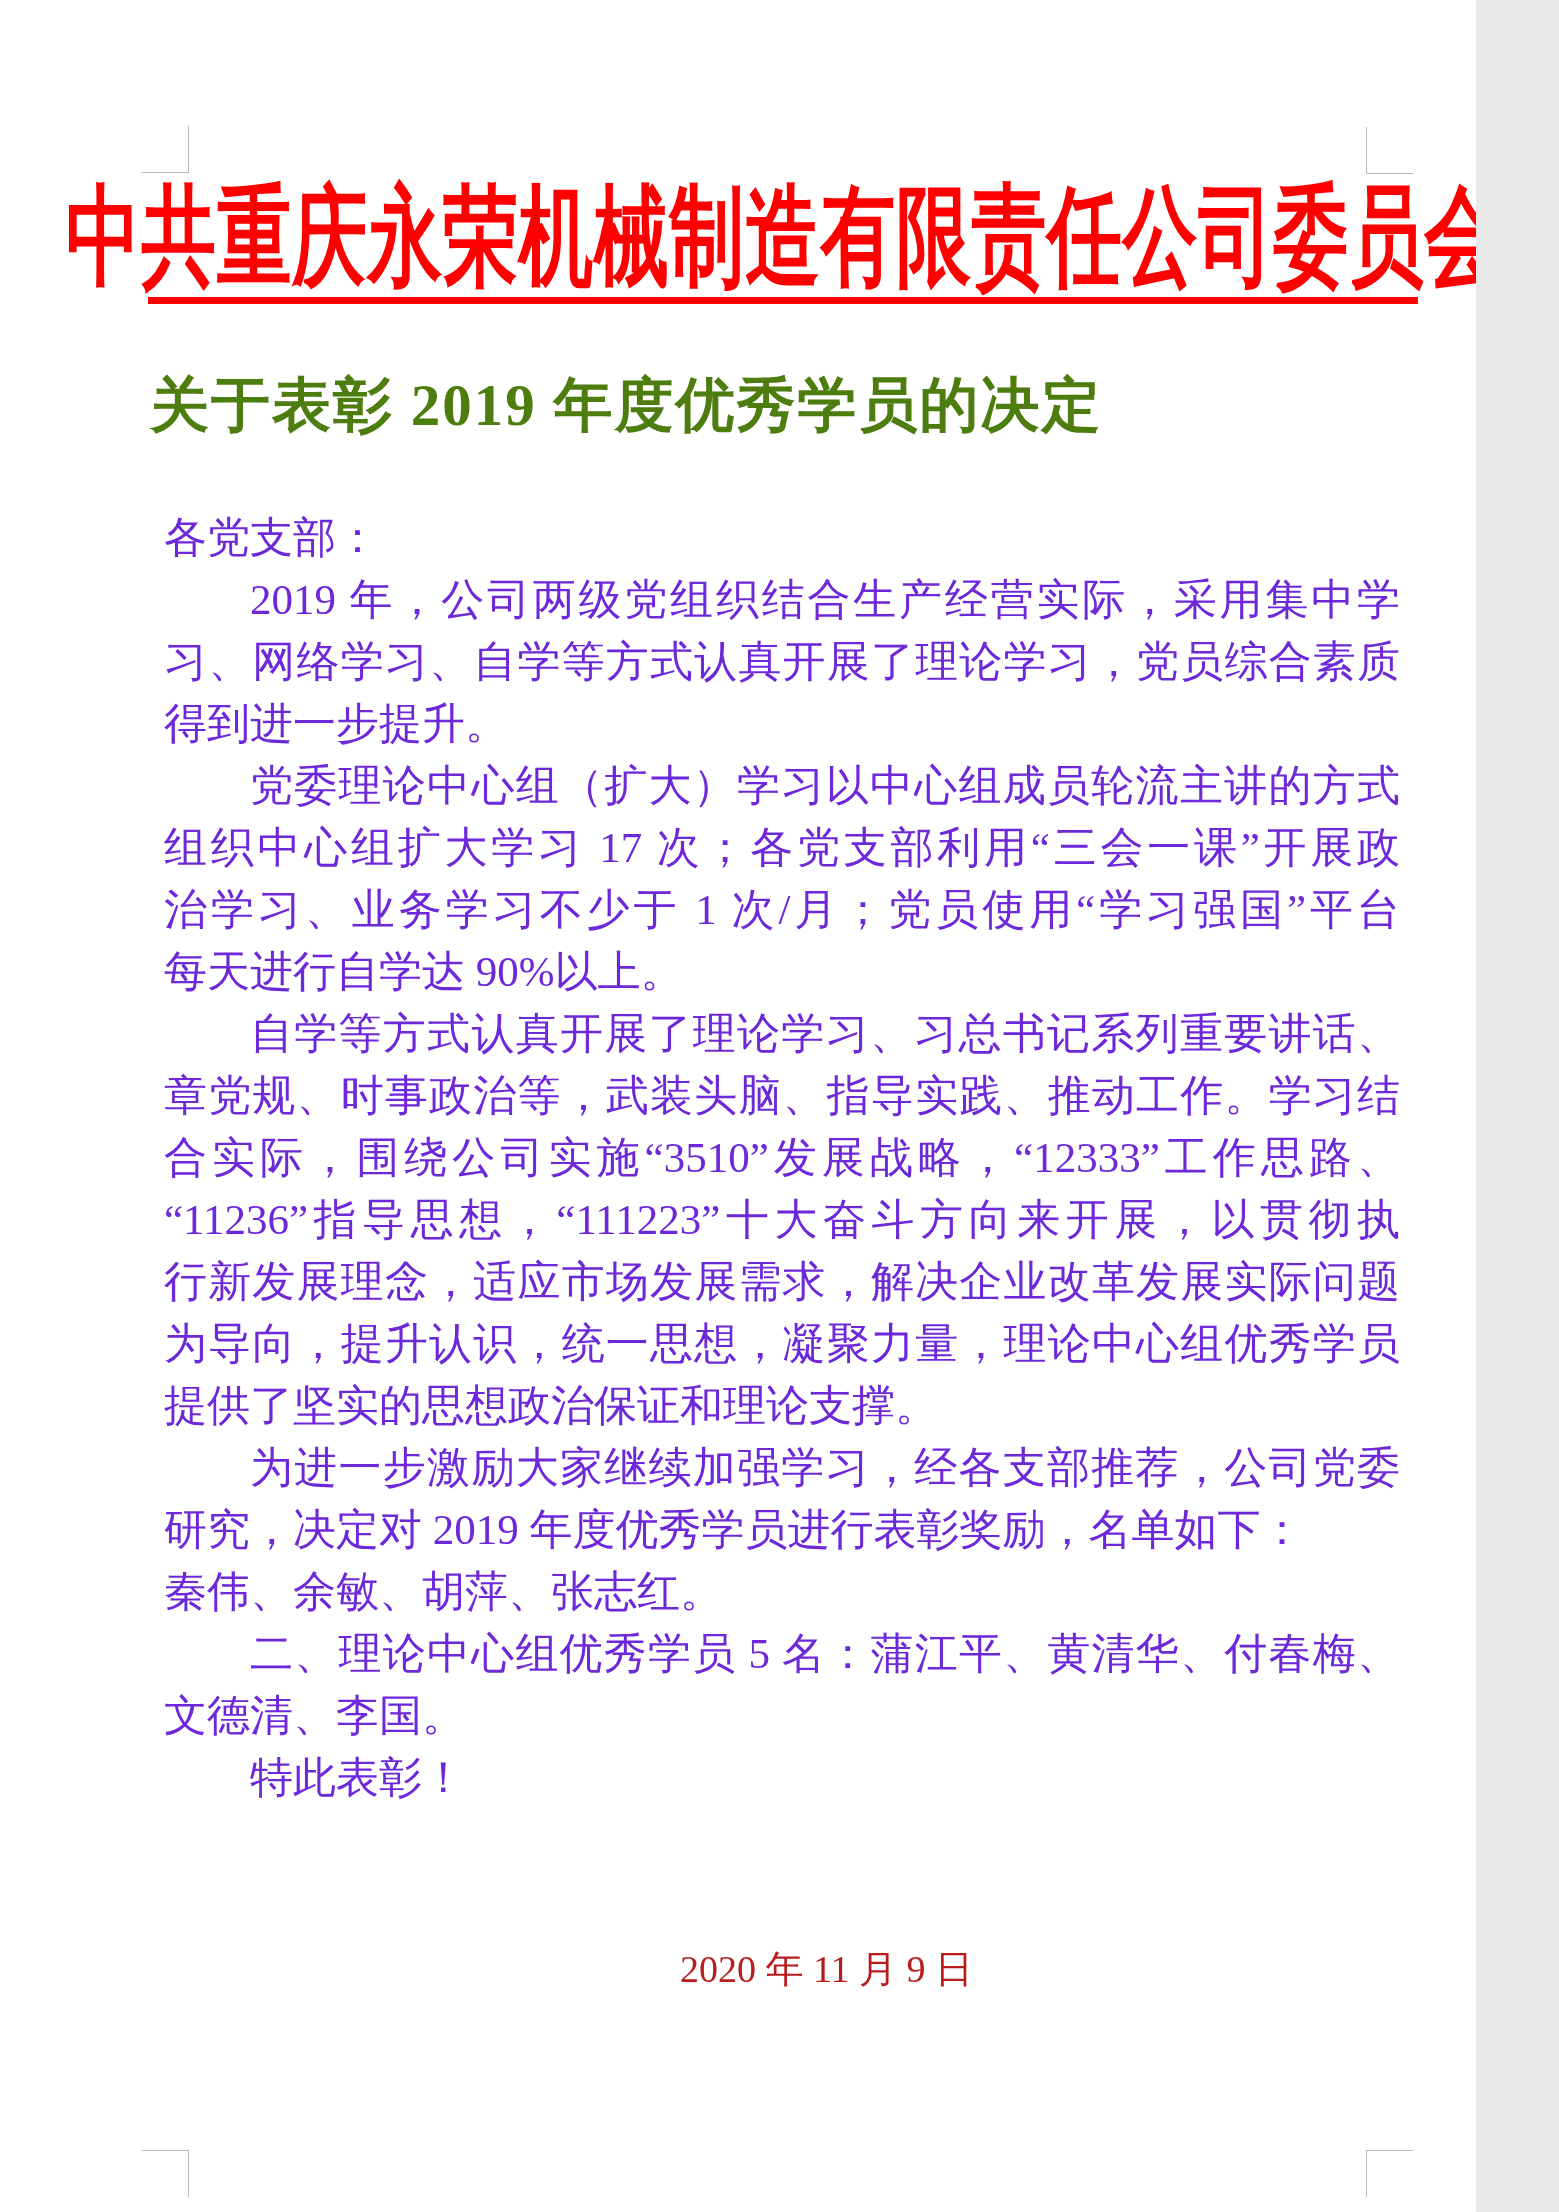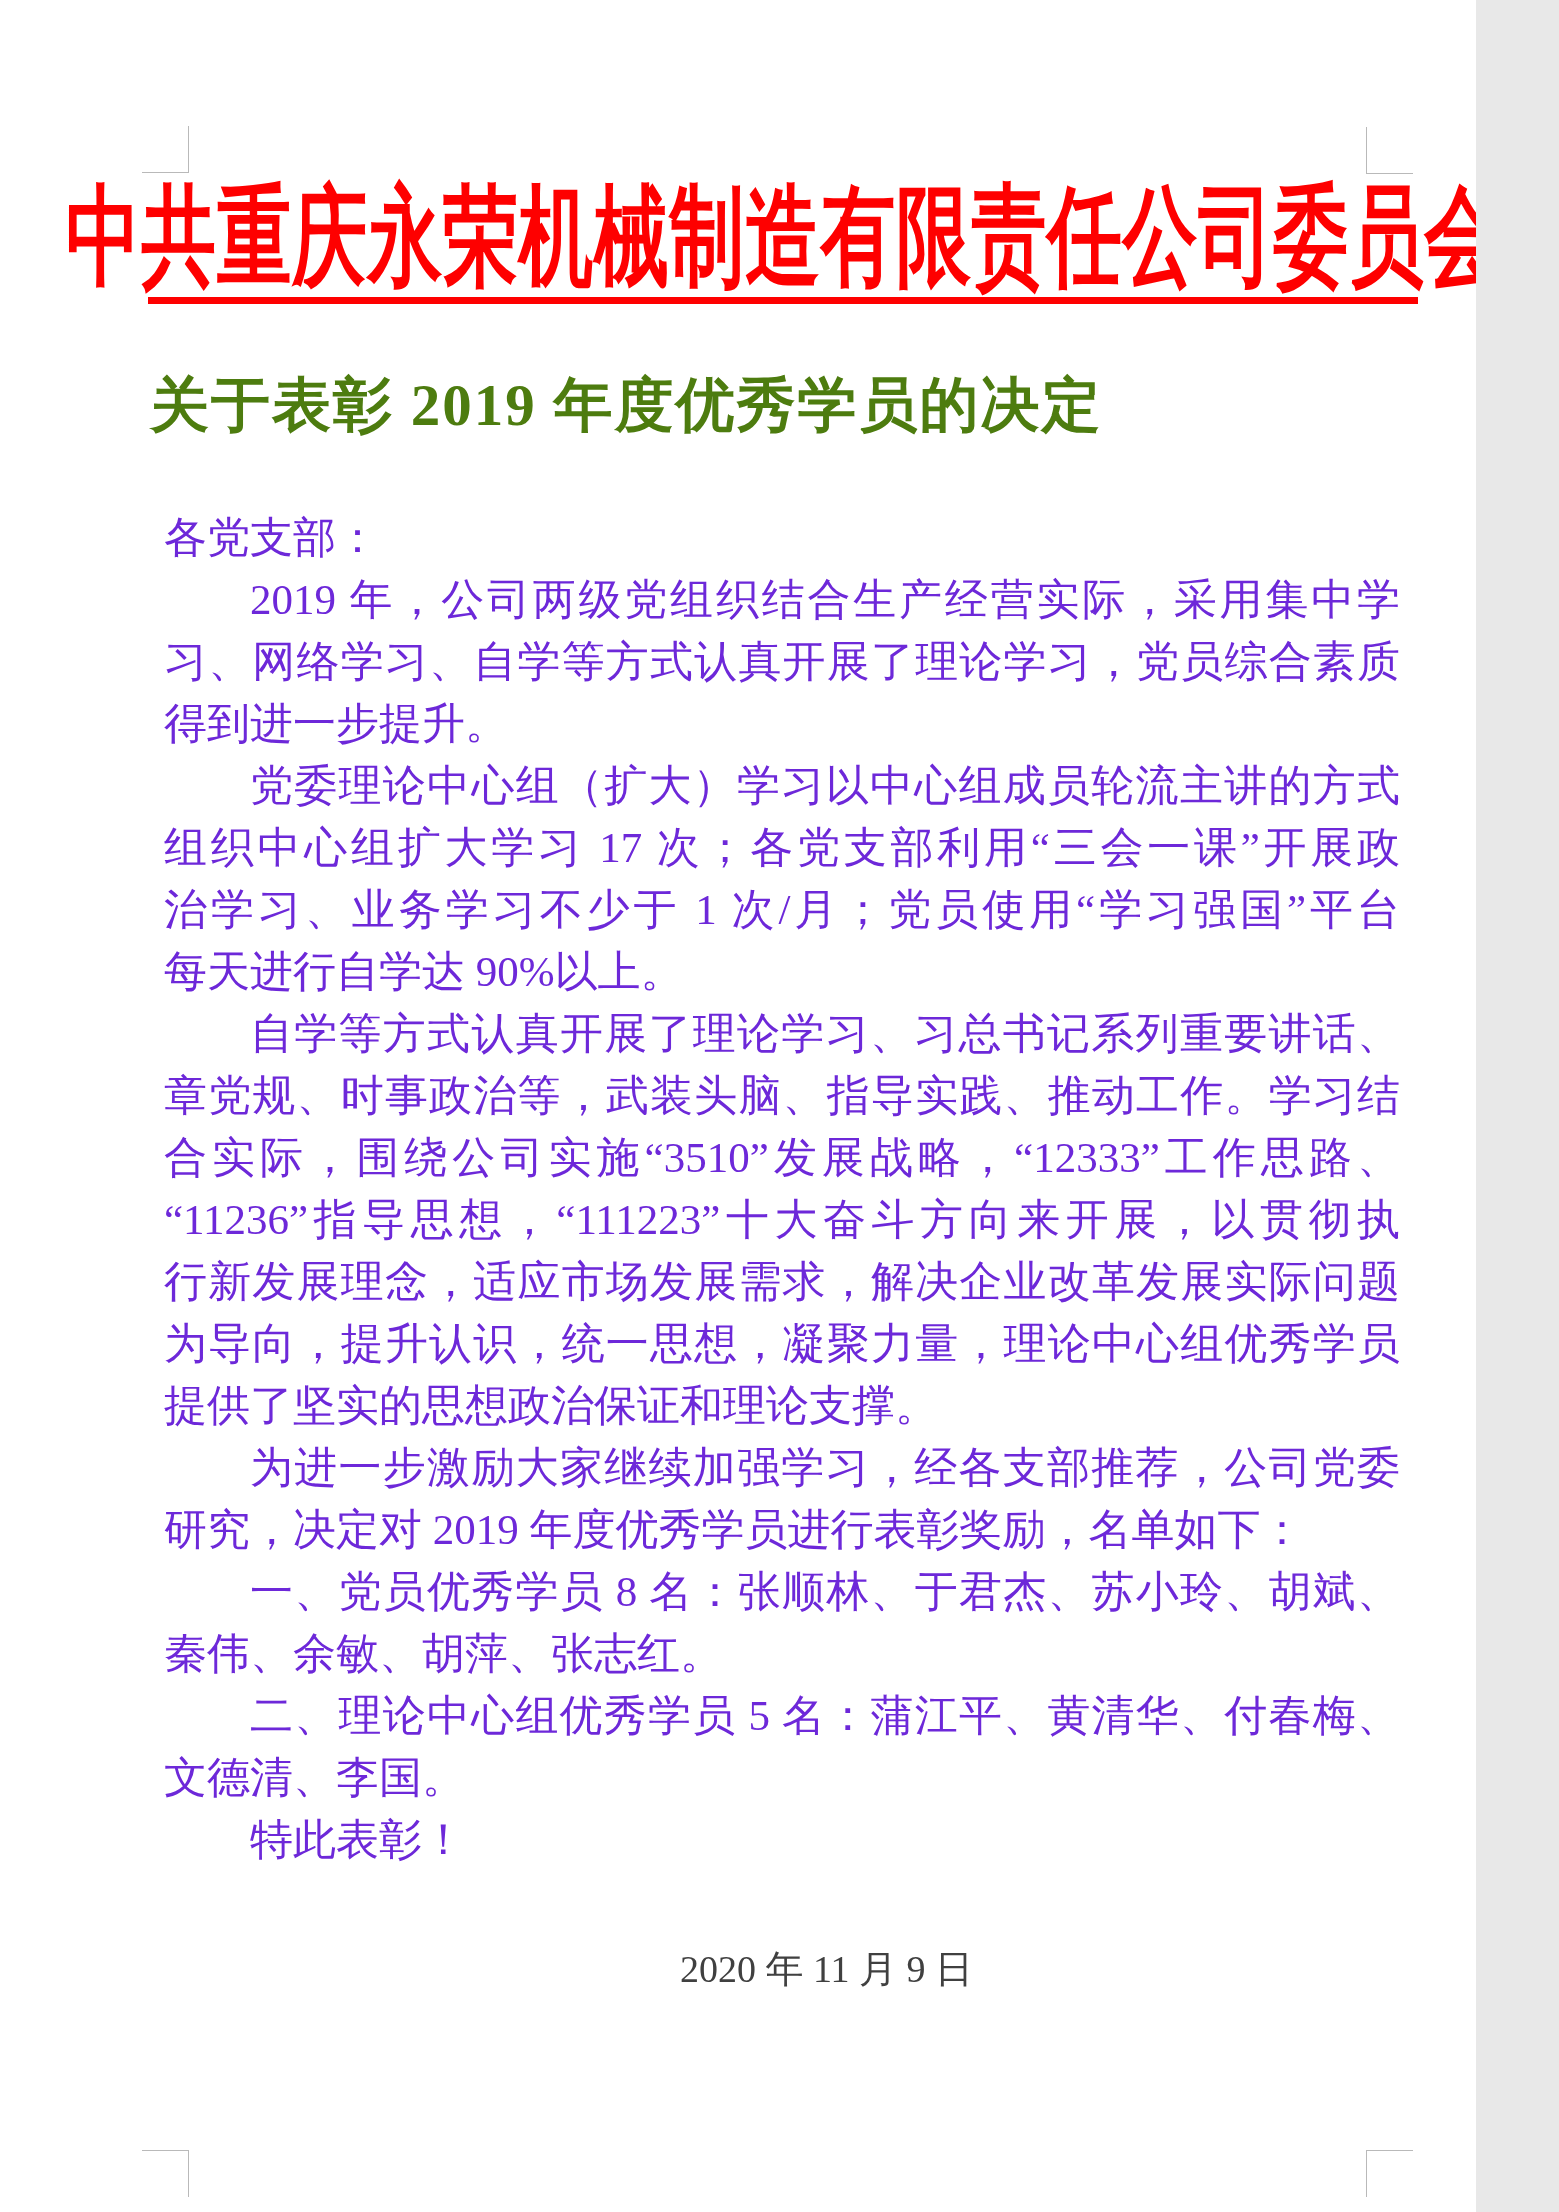--- a/index.html
+++ b/index.html
@@ -50,21 +50,21 @@
     color:#6d28d9;
   }
   .ln{white-space:nowrap;text-align:left;height:62px;}
   .ln.fill{white-space:normal;text-align:justify;text-align-last:justify;overflow:hidden;}
   .ln.ind{padding-left:86px;}
   .ln.ind.fill{padding-left:86px;width:1150px;}
 
   
   .date-line{
     position:absolute;left:680px;top:1945px;
-    font-size:38px;line-height:48px;white-space:nowrap;color:#404040;
+    font-size:38px;line-height:48px;white-space:nowrap;color:#b91c1c;
   }
 </style>
 </head>
 <body>
 
 <div class="page">
 
   <div class="mark tl"></div>
   <div class="mark tr"></div>
   <div class="mark bl"></div>
@@ -88,21 +88,20 @@
     <div class="ln">每天进行自学达 90%以上。</div>
     <div class="ln ind fill">自学等方式认真开展了理论学习、习总书记系列重要讲话、党</div>
     <div class="ln fill">章党规、时事政治等，武装头脑、指导实践、推动工作。学习结</div>
     <div class="ln fill">合实际，围绕公司实施“3510”发展战略，“12333”工作思路、</div>
     <div class="ln fill">“11236”指导思想，“111223”十大奋斗方向来开展，以贯彻执</div>
     <div class="ln fill">行新发展理念，适应市场发展需求，解决企业改革发展实际问题</div>
     <div class="ln fill">为导向，提升认识，统一思想，凝聚力量，理论中心组优秀学员</div>
     <div class="ln">提供了坚实的思想政治保证和理论支撑。</div>
     <div class="ln ind fill">为进一步激励大家继续加强学习，经各支部推荐，公司党委</div>
     <div class="ln">研究，决定对 2019 年度优秀学员进行表彰奖励，名单如下：</div>
-    <div class="ln ind fill">一、党员优秀学员 8 名：张顺林、于君杰、苏小玲、胡斌、</div>
     <div class="ln">秦伟、余敏、胡萍、张志红。</div>
     <div class="ln ind fill">二、理论中心组优秀学员 5 名：蒲江平、黄清华、付春梅、</div>
     <div class="ln">文德清、李国。</div>
     <div class="ln ind">特此表彰！</div>
   </div>
 
   <div class="date-line">2020 年 11 月 9 日</div>
 
 </div>
 

